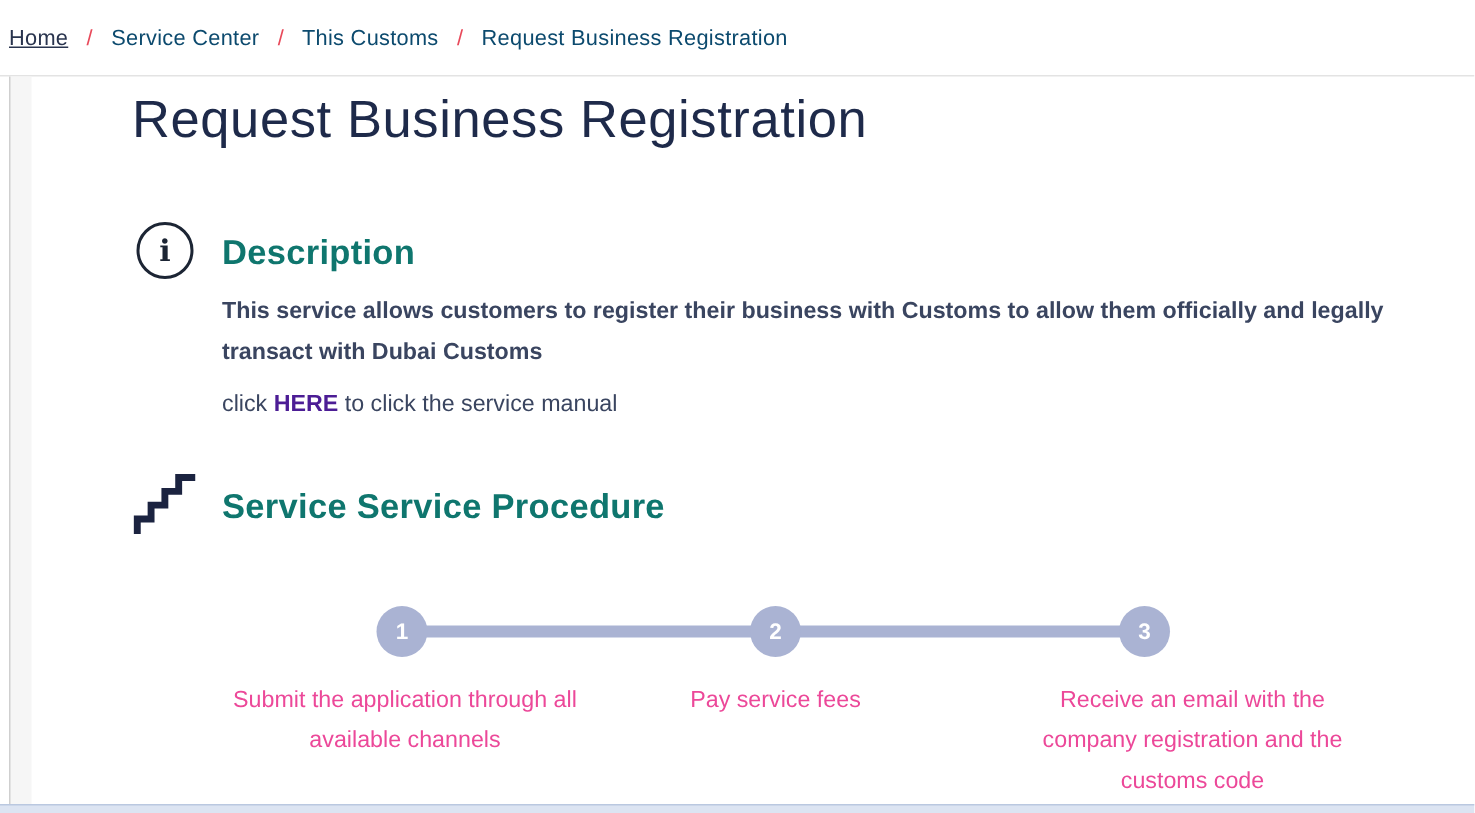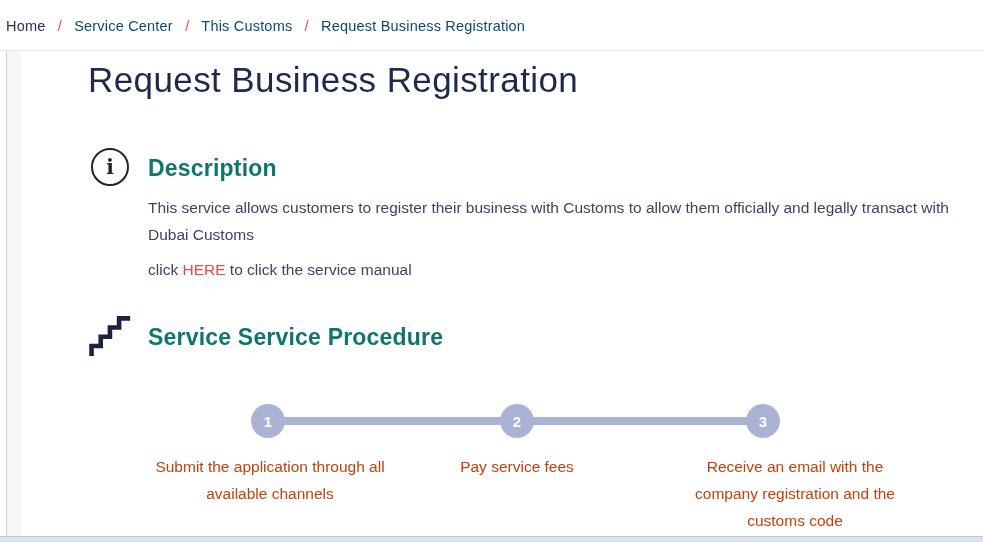--- a/index.html
+++ b/index.html
@@ -11,21 +11,21 @@
     color:#1f2b4d;
   }
 
   
   .breadcrumb {
     position:absolute; top:18px; left:6px;
     font-size:14.5px; letter-spacing:0.2px;
     white-space:nowrap;
   }
   .breadcrumb .crumb { color:#0c4a6e; cursor:pointer; }
-  .breadcrumb .crumb.first { color:#29344e; }
+  .breadcrumb .crumb.first { color:#29344e;text-decoration:underline; }
   .breadcrumb .sep { color:#e8495a; margin:0 8px; }
 
   .top-divider {
     position:absolute; top:50px; left:0;
     width:983px; height:1px; background:#e3e3e3;
   }
 
   .left-strip {
     position:absolute; top:51px; left:6px;
     width:15px; height:485px;
@@ -48,28 +48,28 @@
     display:flex; align-items:center; justify-content:center;
     font-family:"DejaVu Serif", serif;
     font-weight:700; font-size:20px; color:#1c2534;
   }
   .section-heading {
     font-size:23px; font-weight:700; color:#0f766e; letter-spacing:0.2px;
   }
   .desc-heading { position:absolute; top:155px; left:148px; }
   .desc-body {
     position:absolute; top:194px; left:148px; width:832px;
-    font-size:15.5px; line-height:27px; color:#3a4560;
+    font-size:15.5px; line-height:27px; color:#3a4560;font-weight:bold;
   }
   .manual-line {
     position:absolute; top:261px; left:148px;
     font-size:15.5px; color:#3a4560;
   }
   .manual-line .here-link {
-    font-weight:400; color:#ef4444; cursor:pointer;
+    font-weight:700; color:#4c1d95; cursor:pointer;
   }
 
   
   .stairs-icon { position:absolute; top:311px; left:86px; }
   .proc-heading { position:absolute; top:324px; left:148px; }
 
   .stepper-track {
     position:absolute; top:417px; left:268px;
     width:495px; height:8px;
     background:#aab3d3; border-radius:4px;
@@ -81,21 +81,21 @@
     display:flex; align-items:center; justify-content:center;
     color:#ffffff; font-weight:700; font-size:15px;
   }
   .step-circle.s1 { left:251px; }
   .step-circle.s2 { left:500px; }
   .step-circle.s3 { left:746px; }
 
   .step-label {
     position:absolute; top:453px;
     font-size:15.5px; line-height:27px;
-    color:#c2410c; text-align:center;
+    color:#ec4899; text-align:center;
   }
   .step-label.l1 { left:152px; width:236px; }
   .step-label.l2 { left:417px; width:200px; }
   .step-label.l3 { left:680px; width:230px; }
 
   .bottom-bar {
     position:absolute; top:536px; left:0;
     width:983px; height:6px;
     background:#dce4f2; border-top:1px solid #bac8e0;
   }

